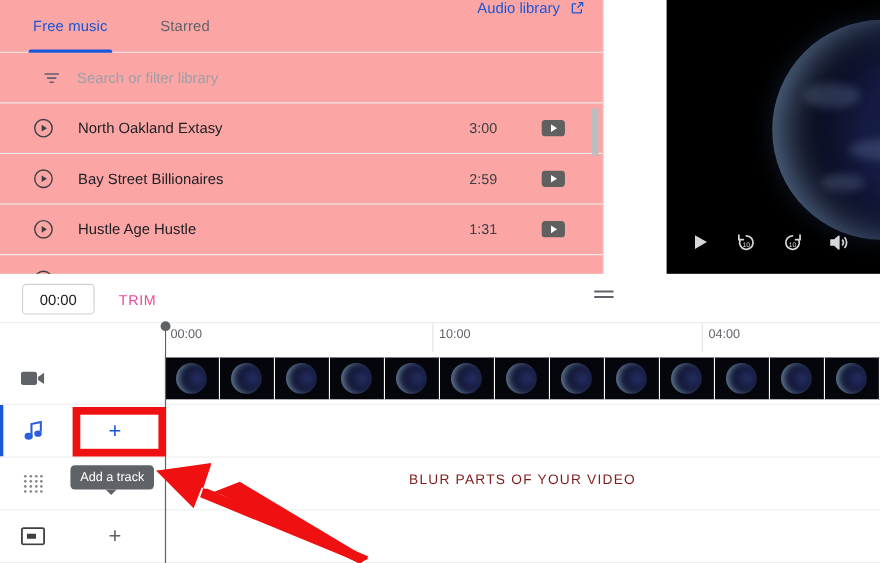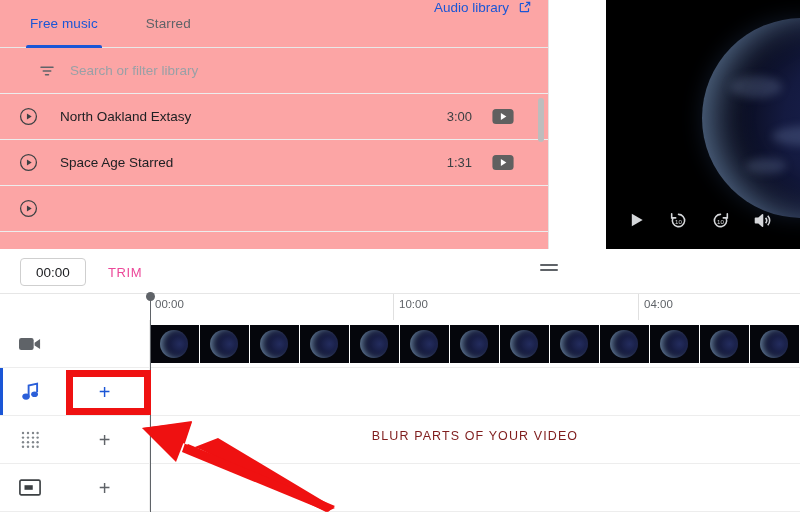--- a/index.html
+++ b/index.html
@@ -55,25 +55,25 @@
   .search-input {
     border: 0; outline: none; font-size: 13.5px; color: #3c4043;
     font-family: "Liberation Sans", sans-serif; width: 380px; background: transparent;
   }
   .search-input::placeholder { color: #9aa0a6; }
 
   
   .track-list { position: relative; width: 100%; height: 155px; overflow: hidden; }
   .track-row {
     position: relative; height: 46px; display: flex; align-items: center;
-    border-bottom: 1px solid #ededed; padding-left: 19px; cursor: pointer;
+    border-bottom: 1px solid #ededed; padding-left: 30px; cursor: pointer;
   }
   .play-circle { width: 19px; height: 19px; flex: 0 0 19px; }
   .track-title { margin-left: 22px; font-size: 13.5px; color: #202124; flex: 1; }
-  .track-dur { font-size: 13px; color: #3c4043; margin-right: 20px; }
+  .track-dur { font-size: 13px; color: #3c4043; margin-right: 40px; }
   .yt-badge { width: 22px; height: 15px; margin-right: 34px; }
 
   .list-scrollbar {
     position: absolute; right: 4px; top: 4px; width: 6px; height: 44px;
     background: #bdbdbd; border-radius: 3px;
   }
 
   
   .preview {
     position: absolute; left: 606px; top: 0; width: 194px; height: 249px;
@@ -246,29 +246,45 @@
           <span class="track-title">North Oakland Extasy</span>
           <span class="track-dur">3:00</span>
           <span class="yt-badge">
             <svg width="22" height="15" viewBox="0 0 24 17">
               <rect x="0" y="0" width="24" height="17" rx="4" fill="#606060"></rect>
               <path d="M9.6 4.6l6.2 3.9-6.2 3.9z" fill="#fff"></path>
             </svg>
           </span>
         </div>
 
-
         <div class="track-row">
           <span class="play-circle">
             <svg width="19" height="19" viewBox="0 0 24 24" fill="none" stroke="#3c4043" stroke-width="1.6">
               <circle cx="12" cy="12" r="10"></circle>
                 <path d="M10 8.2l6 3.8-6 3.8z" fill="#3c4043" stroke="none"></path>
             </svg>
           </span>
-          <span class="track-title">Space Age Starred</span>
+          <span class="track-title">Bay Street Billionaires</span>
+          <span class="track-dur">2:59</span>
+          <span class="yt-badge">
+            <svg width="22" height="15" viewBox="0 0 24 17">
+              <rect x="0" y="0" width="24" height="17" rx="4" fill="#606060"></rect>
+              <path d="M9.6 4.6l6.2 3.9-6.2 3.9z" fill="#fff"></path>
+            </svg>
+          </span>
+        </div>
+
+        <div class="track-row">
+          <span class="play-circle">
+            <svg width="19" height="19" viewBox="0 0 24 24" fill="none" stroke="#3c4043" stroke-width="1.6">
+              <circle cx="12" cy="12" r="10"></circle>
+                <path d="M10 8.2l6 3.8-6 3.8z" fill="#3c4043" stroke="none"></path>
+            </svg>
+          </span>
+          <span class="track-title">Hustle Age Hustle</span>
           <span class="track-dur">1:31</span>
           <span class="yt-badge">
             <svg width="22" height="15" viewBox="0 0 24 17">
               <rect x="0" y="0" width="24" height="17" rx="4" fill="#606060"></rect>
               <path d="M9.6 4.6l6.2 3.9-6.2 3.9z" fill="#fff"></path>
             </svg>
           </span>
         </div>
 
         <div class="track-row">
@@ -429,20 +445,21 @@
         </div>
         <div class="lane"></div>
       </div>
     </div>
 
     <div class="playhead">
       <div class="playhead-knob"></div>
     </div>
   </div>
 
+  <div class="tooltip">Add a track</div>
 
   <div class="anno-box"></div>
   <svg class="anno-arrow" width="215" height="112" viewBox="0 0 215 112">
     <path d="M12 28 L62 22 L52 52 L88 38 L205 108 L196 112 L72 50 Z" fill="#ef1111"></path>
     <path d="M12 28 L62 21 L46 62 Z" fill="#ef1111"></path>
     <path d="M58 44 L205 106 L198 112 L52 52 Z" fill="#ef1111"></path>
   </svg>
 
 </div>
 

